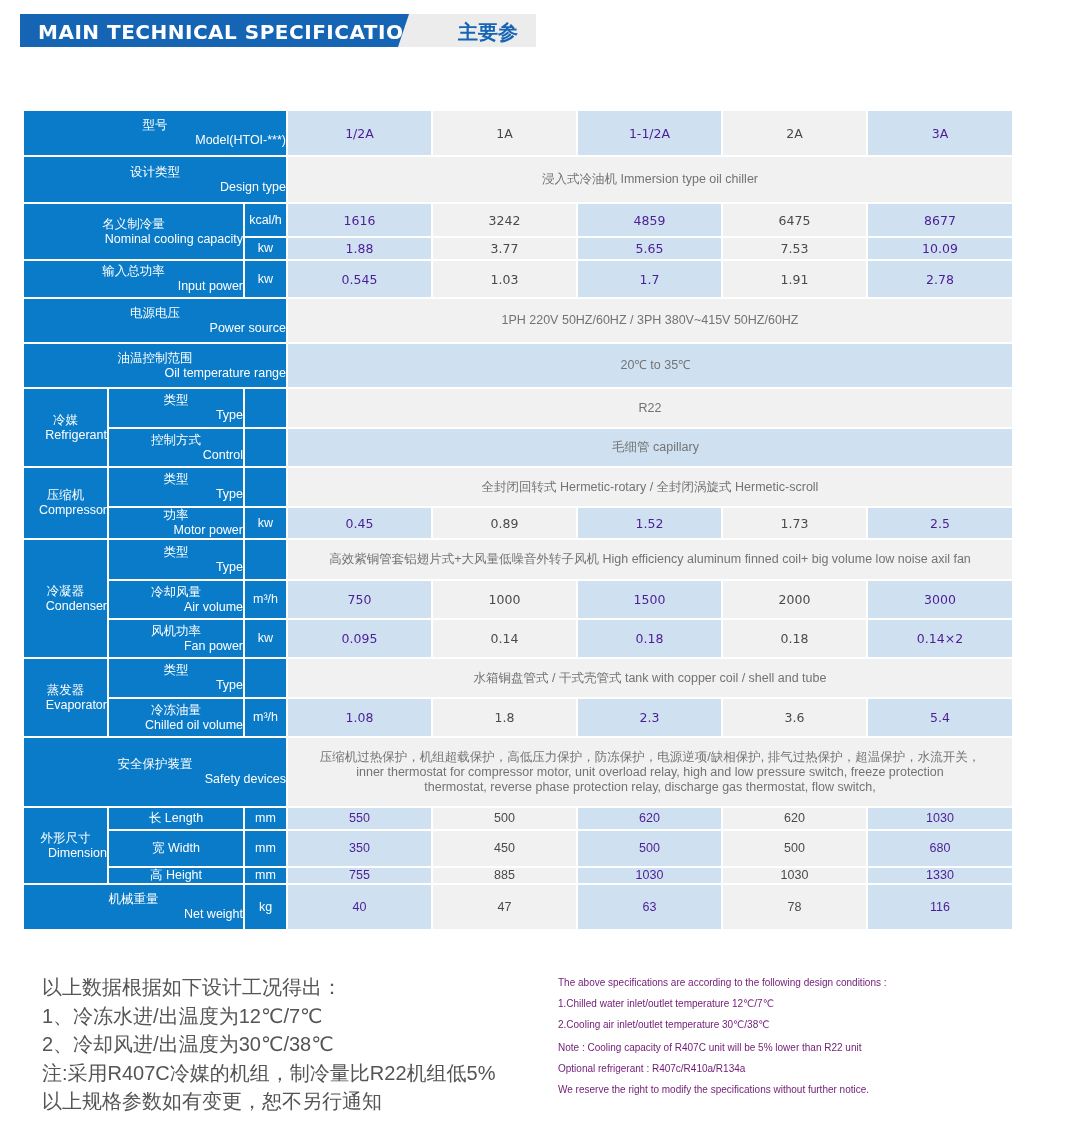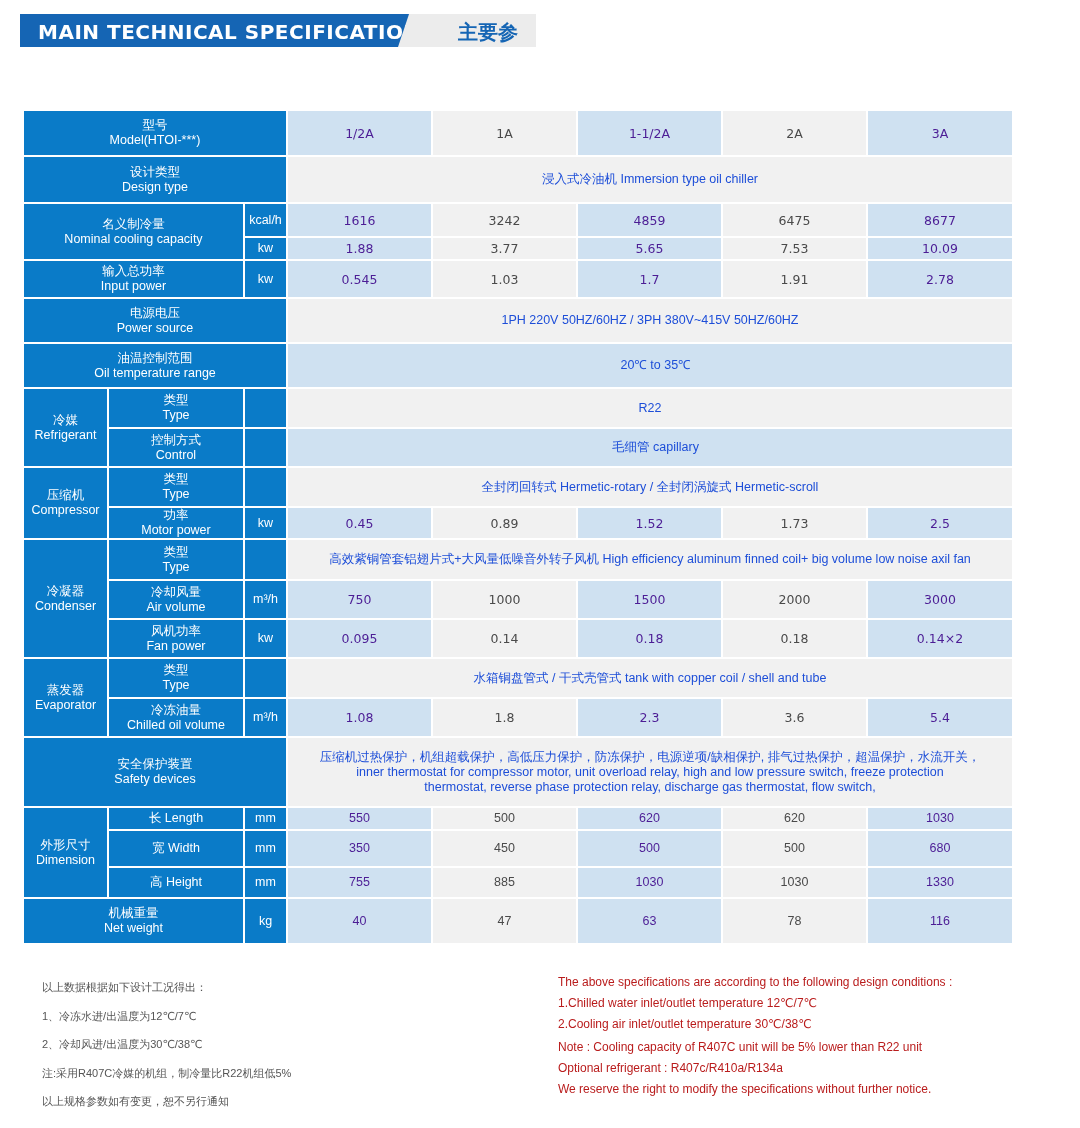--- a/index.html
+++ b/index.html
@@ -12,32 +12,32 @@
   .banner .blue span { position:absolute; left:18px; top:6px; color:#ffffff; font-weight:bold; font-size:20px; letter-spacing:0.5px; font-family:"DejaVu Sans", sans-serif; }
   .banner .grey { position:absolute; left:378px; top:0; height:33px; width:138px; background:#ececec;
     clip-path: polygon(8% 0, 100% 0, 100% 100%, 0 100%); }
   .banner .grey span { position:absolute; left:60px; top:5px; color:#1565b4; font-weight:bold; font-size:20px; }
 
   
   table.spec { position:absolute; left:22px; top:109px; border-collapse:collapse; table-layout:fixed; width:990px; }
   table.spec td { padding:0; text-align:center; vertical-align:middle; border:2px solid #ffffff; font-size:12.5px; line-height:15px; }
   td.h { background:#0a7bc8; color:#ffffff; font-family:"Liberation Sans", sans-serif; }
   td.h .cn { display:block; }
-  td.h .en { display:block; }
+  td.h .en { display:block;text-align:right; }
   td.u { background:#0a7bc8; color:#ffffff; font-size:12.5px; }
   td.b { background:#cfe1f1; color:#4c1d95; font-family:"DejaVu Sans", sans-serif; font-size:12px; }
   td.w { background:#f1f1f1; color:#4a4a4a; font-family:"DejaVu Sans", sans-serif; font-size:12px; }
-  td.span { color:#1d4ed8; font-size:12.5px; font-family:"Liberation Sans", sans-serif; }
+  td.span { color:#737373; font-size:12.5px; font-family:"Liberation Sans", sans-serif; }
   td.span.b { background:#cfe1f1;padding-left:11px; }
   td.span.w { background:#f1f1f1; }
   td.cond { font-family:"Liberation Sans", sans-serif; font-size:12.5px; }
 
   
-  .notes-cn { position:absolute; left:42px; top:973px; color:#555555; font-size:11px; line-height:28.5px; }
-  .notes-en { position:absolute; left:558px; top:972px; color:#b91c1c; font-size:12px; line-height:21px; }
+  .notes-cn { position:absolute; left:42px; top:973px; color:#555555; font-size:20px; line-height:28.5px; }
+  .notes-en { position:absolute; left:558px; top:972px; color:#701a75; font-size:10px; line-height:21px; }
   .notes-en .gap { margin-top:2px; }
 </style>
 </head>
 <body>
 
 <div class="banner">
   <div class="blue">
     <span>MAIN TECHNICAL SPECIFICATION</span>
   </div>
   <div class="grey">
@@ -263,21 +263,21 @@
   </tr>
   <tr style="height:37px">
     <td class="h">宽 Width</td>
     <td class="u">mm</td>
     <td class="b cond">350</td>
     <td class="w cond">450</td>
     <td class="b cond">500</td>
     <td class="w cond">500</td>
     <td class="b cond">680</td>
   </tr>
-  <tr style="height:31px">
+  <tr style="height:17px">
     <td class="h">高 Height</td>
     <td class="u">mm</td>
     <td class="b cond">755</td>
     <td class="w cond">885</td>
     <td class="b cond">1030</td>
     <td class="w cond">1030</td>
     <td class="b cond">1330</td>
   </tr>
 
   <tr style="height:46px">

